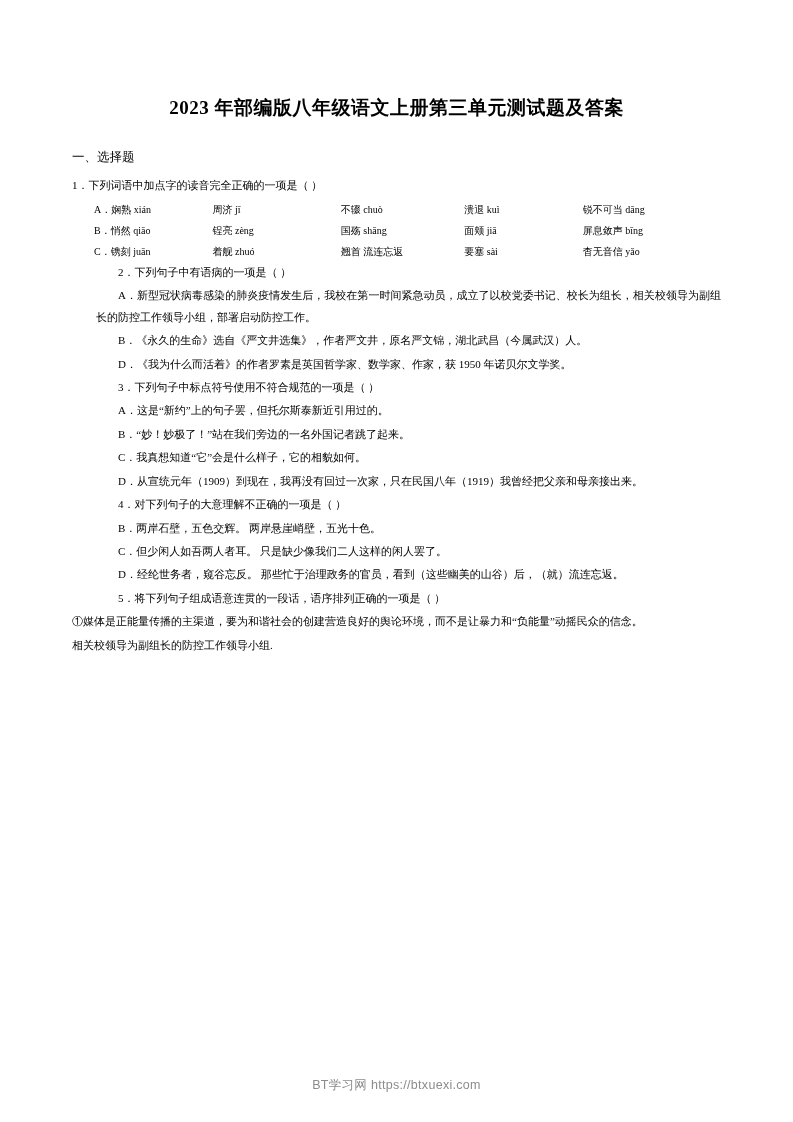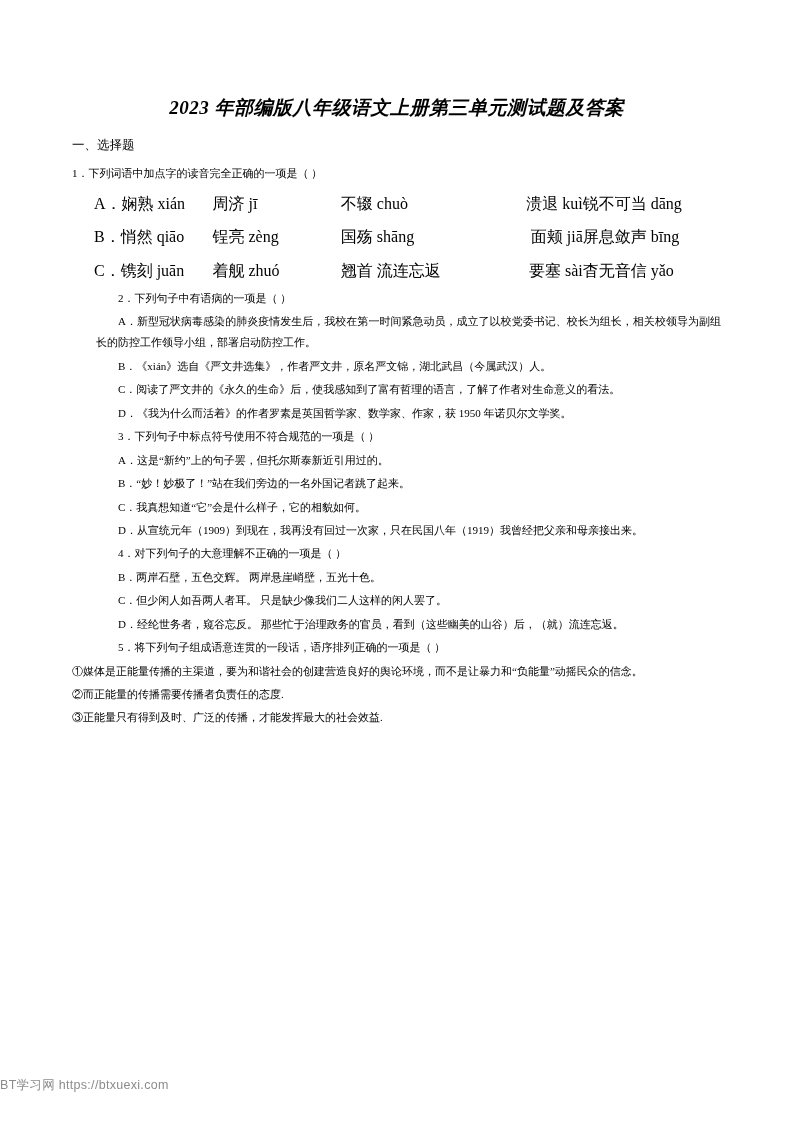--- a/index.html
+++ b/index.html
@@ -20,60 +20,60 @@
     width: 793px;
     height: 1122px;
     box-sizing: border-box;
     padding: 95px 72px 0 72px;
   }
   .doc-title {
     text-align: center;
     font-size: 19px;
     font-weight: bold;
     letter-spacing: 0.5px;
-    margin: 0 0 14px 0;
+    margin: 0 0 26px 0;
     line-height: 1.4;
-    font-style: italic;
   }
   .section-head {
     font-size: 12.5px;
     font-weight: normal;
     margin: 0 0 9px 0;
     line-height: 1.5;
   }
   .q {
     font-size: 11px;
     line-height: 1.95;
     margin: 0 0 2px 0;
     text-align: justify;
   }
   .q.indent {
     text-indent: 22px;
     margin-left: 24px;
   }
   .opt-row {
     display: flex;
-    font-size: 16px;
+    font-size: 10px;
     line-height: 2.1;
     padding-left: 22px;
   }
   .opt-row > span {
     display: inline-block;
     white-space: nowrap;
   }
   .c1 { width: 120px; }
   .c2 { width: 130px; }
   .c3 { width: 125px; }
-  .c4 { width: 120px; text-align: right; }
+  .c4 { width: 120px; }
   .c5 { width: 140px; }
   .footer {
     position: absolute;
     left: 0;
     right: 0;
     bottom: 28px;
+    text-align: center;
     font-size: 12.5px;
     color: #8c8c8c;
     font-family: "Liberation Sans", sans-serif;
     letter-spacing: 0.3px;
   }
 </style>
 </head>
 <body>
 
 <div class="page">
@@ -101,35 +101,33 @@
   <div class="opt-row">
     <span class="c1">C．镌刻 juān</span>
     <span class="c2">着舰 zhuó</span>
     <span class="c3">翘首 流连忘返</span>
     <span class="c4">要塞 sài</span>
     <span class="c5">杳无音信 yǎo</span>
   </div>
 
   <p class="q indent">2．下列句子中有语病的一项是（         ）</p>
   <p class="q indent">A．新型冠状病毒感染的肺炎疫情发生后，我校在第一时间紧急动员，成立了以校党委书记、校长为组长，相关校领导为副组长的防控工作领导小组，部署启动防控工作。</p>
-  <p class="q indent">B．《xián》选自《严文井选集》，作者严文井，原名严文锦，湖北武昌（今属武汉）人。</p>
-  <p class="q indent">C．阅读了严文井的《永久的生命》后，使我感知到了富有哲理的语言，了解了作者对生命意义的看法。</p>
+  <p class="q indent">B．《永久的生命》选自《严文井选集》，作者严文井，原名严文锦，湖北武昌（今属武汉）人。</p>
   <p class="q indent">D．《我为什么而活着》的作者罗素是英国哲学家、数学家、作家，获 1950 年诺贝尔文学奖。</p>
 
   <p class="q indent">3．下列句子中标点符号使用不符合规范的一项是（           ）</p>
   <p class="q indent">A．这是“新约”上的句子罢，但托尔斯泰新近引用过的。</p>
   <p class="q indent">B．“妙！妙极了！”站在我们旁边的一名外国记者跳了起来。</p>
   <p class="q indent">C．我真想知道“它”会是什么样子，它的相貌如何。</p>
   <p class="q indent">D．从宣统元年（1909）到现在，我再没有回过一次家，只在民国八年（1919）我曾经把父亲和母亲接出来。</p>
 
   <p class="q indent">4．对下列句子的大意理解不正确的一项是（         ）</p>
   <p class="q indent">B．两岸石壁，五色交辉。 两岸悬崖峭壁，五光十色。</p>
   <p class="q indent">C．但少闲人如吾两人者耳。 只是缺少像我们二人这样的闲人罢了。</p>
   <p class="q indent">D．经纶世务者，窥谷忘反。 那些忙于治理政务的官员，看到（这些幽美的山谷）后，（就）流连忘返。</p>
 
   <p class="q indent">5．将下列句子组成语意连贯的一段话，语序排列正确的一项是（       ）</p>
   <p class="q">①媒体是正能量传播的主渠道，要为和谐社会的创建营造良好的舆论环境，而不是让暴力和“负能量”动摇民众的信念。</p>
-  <p class="q">②而正能量的传播需要传播者负责任的态度.</p>
-  <p class="q">③正能量只有得到及时、广泛的传播，才能发挥最大的社会效益.</p>
+  <p class="q">相关校领导为副组长的防控工作领导小组.</p>
 
 </div>
 
 <div class="footer">BT学习网 https://btxuexi.com</div>
 
 </body></html>

